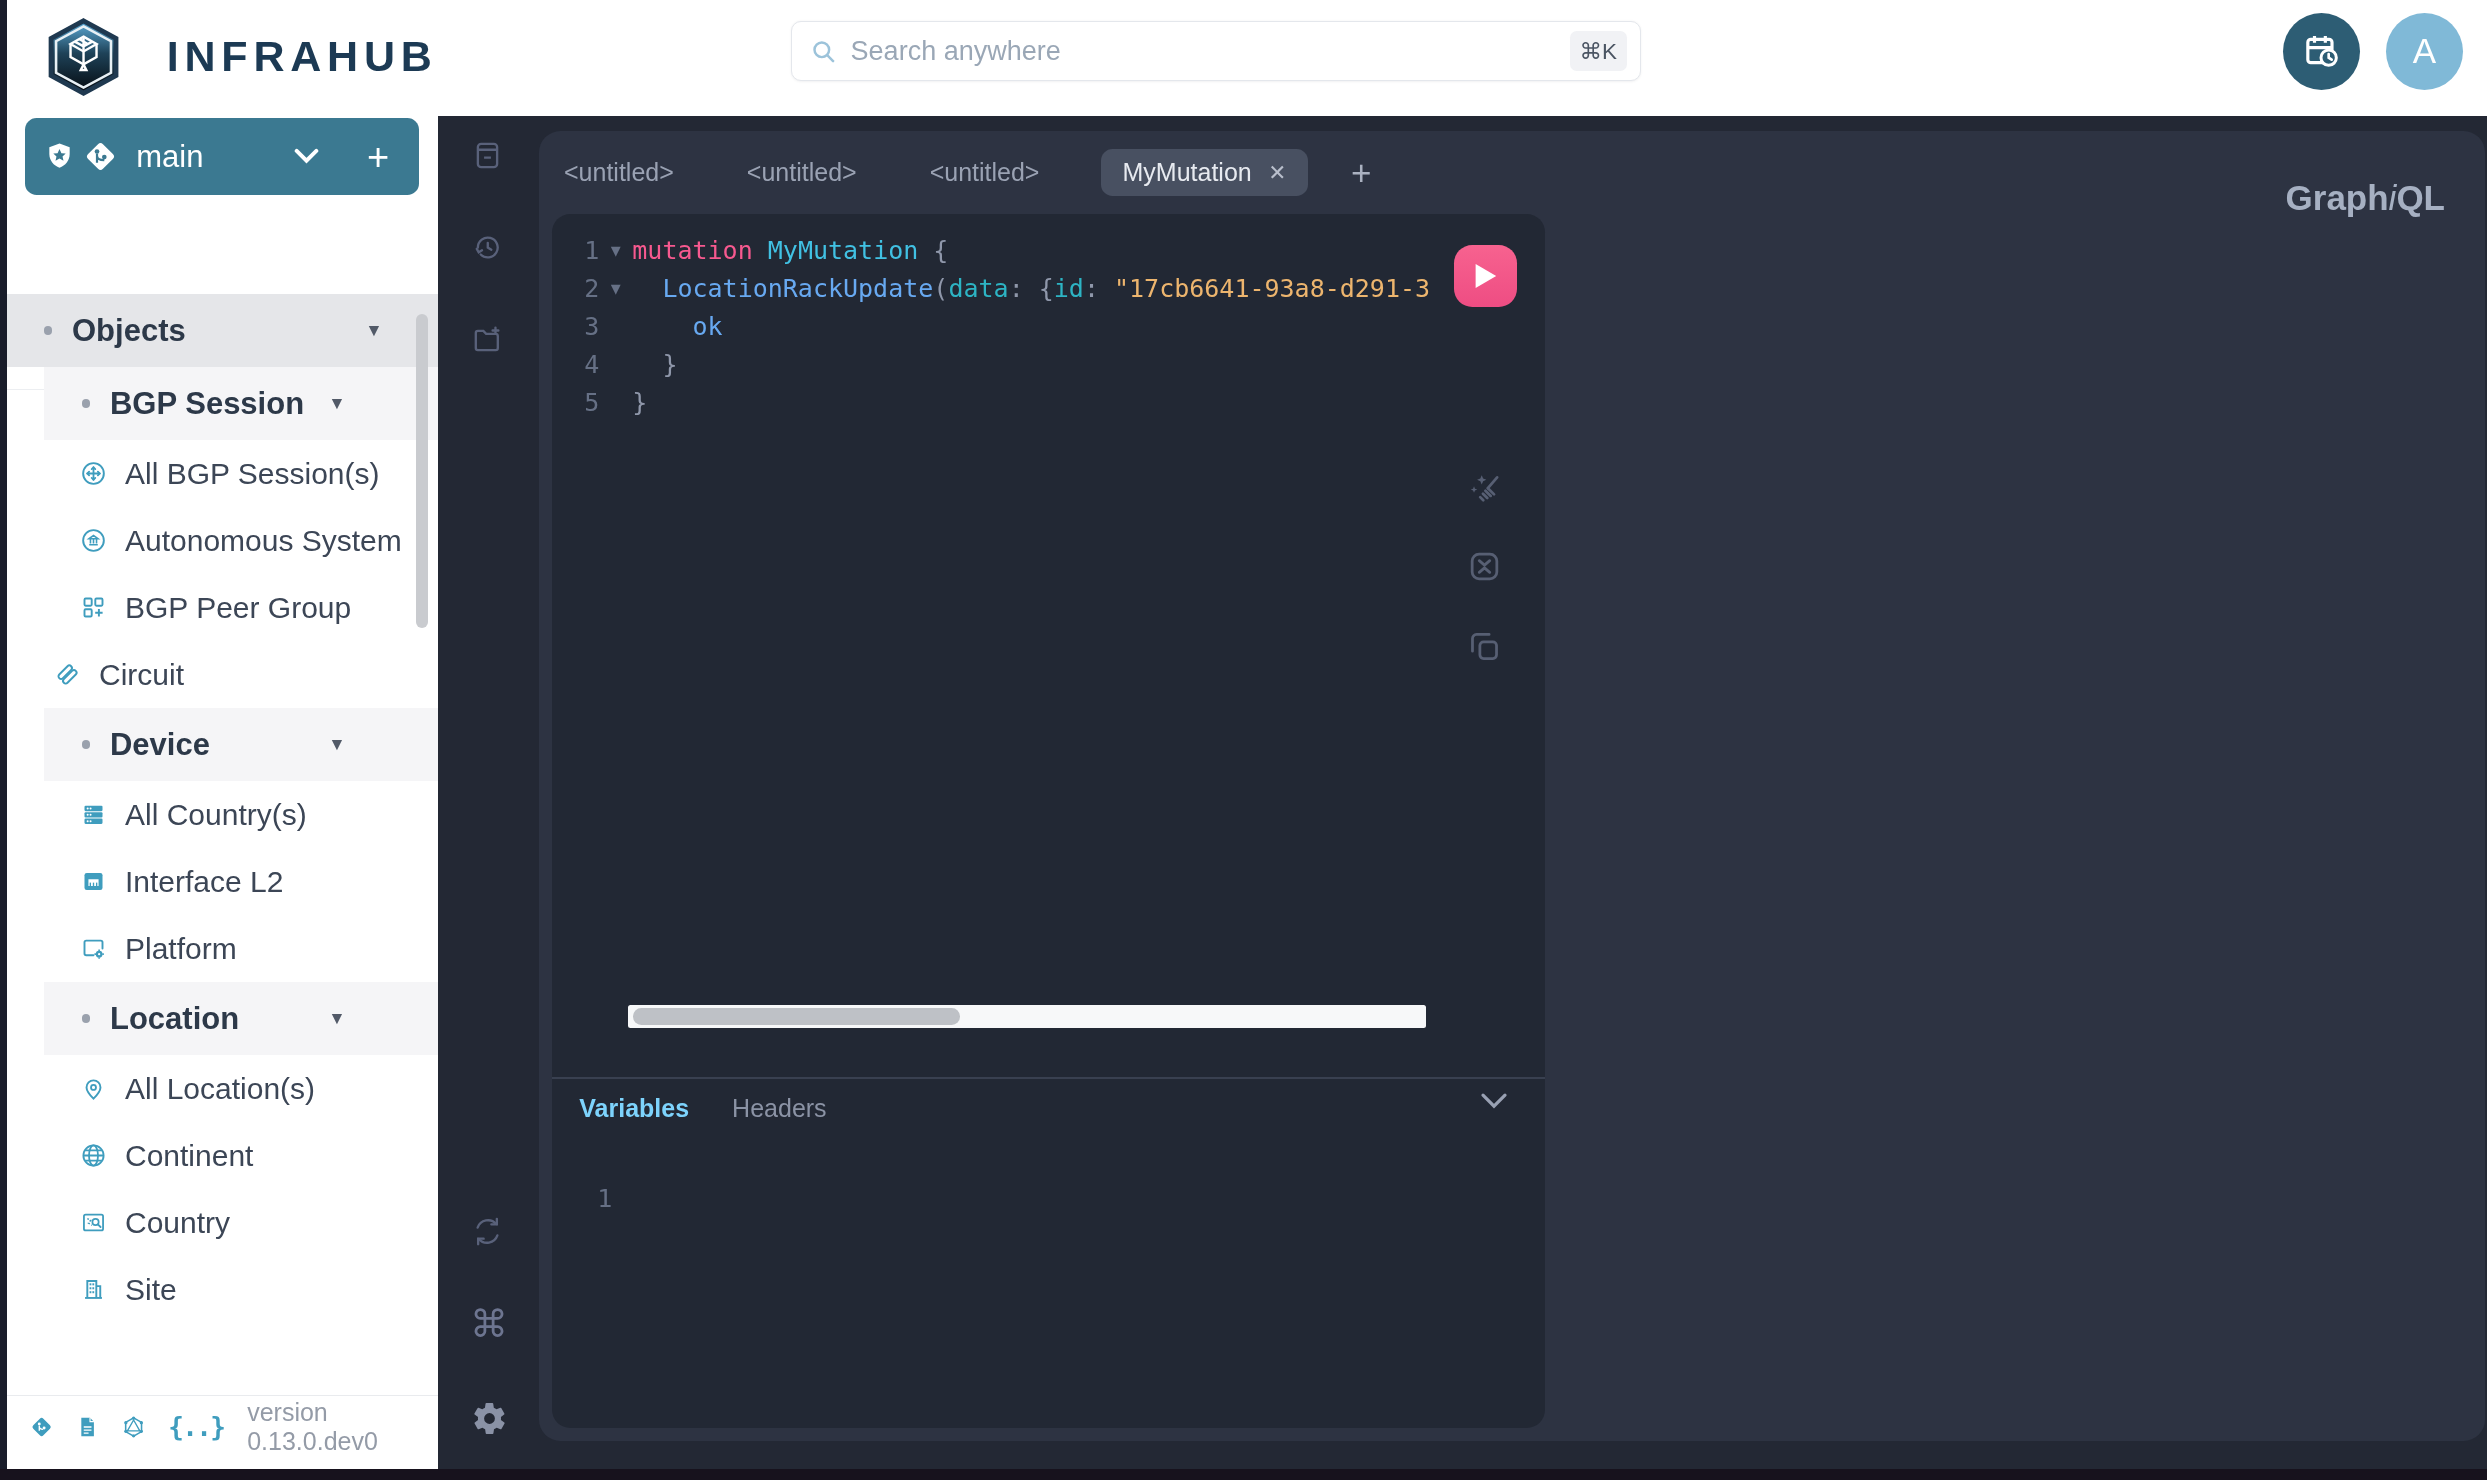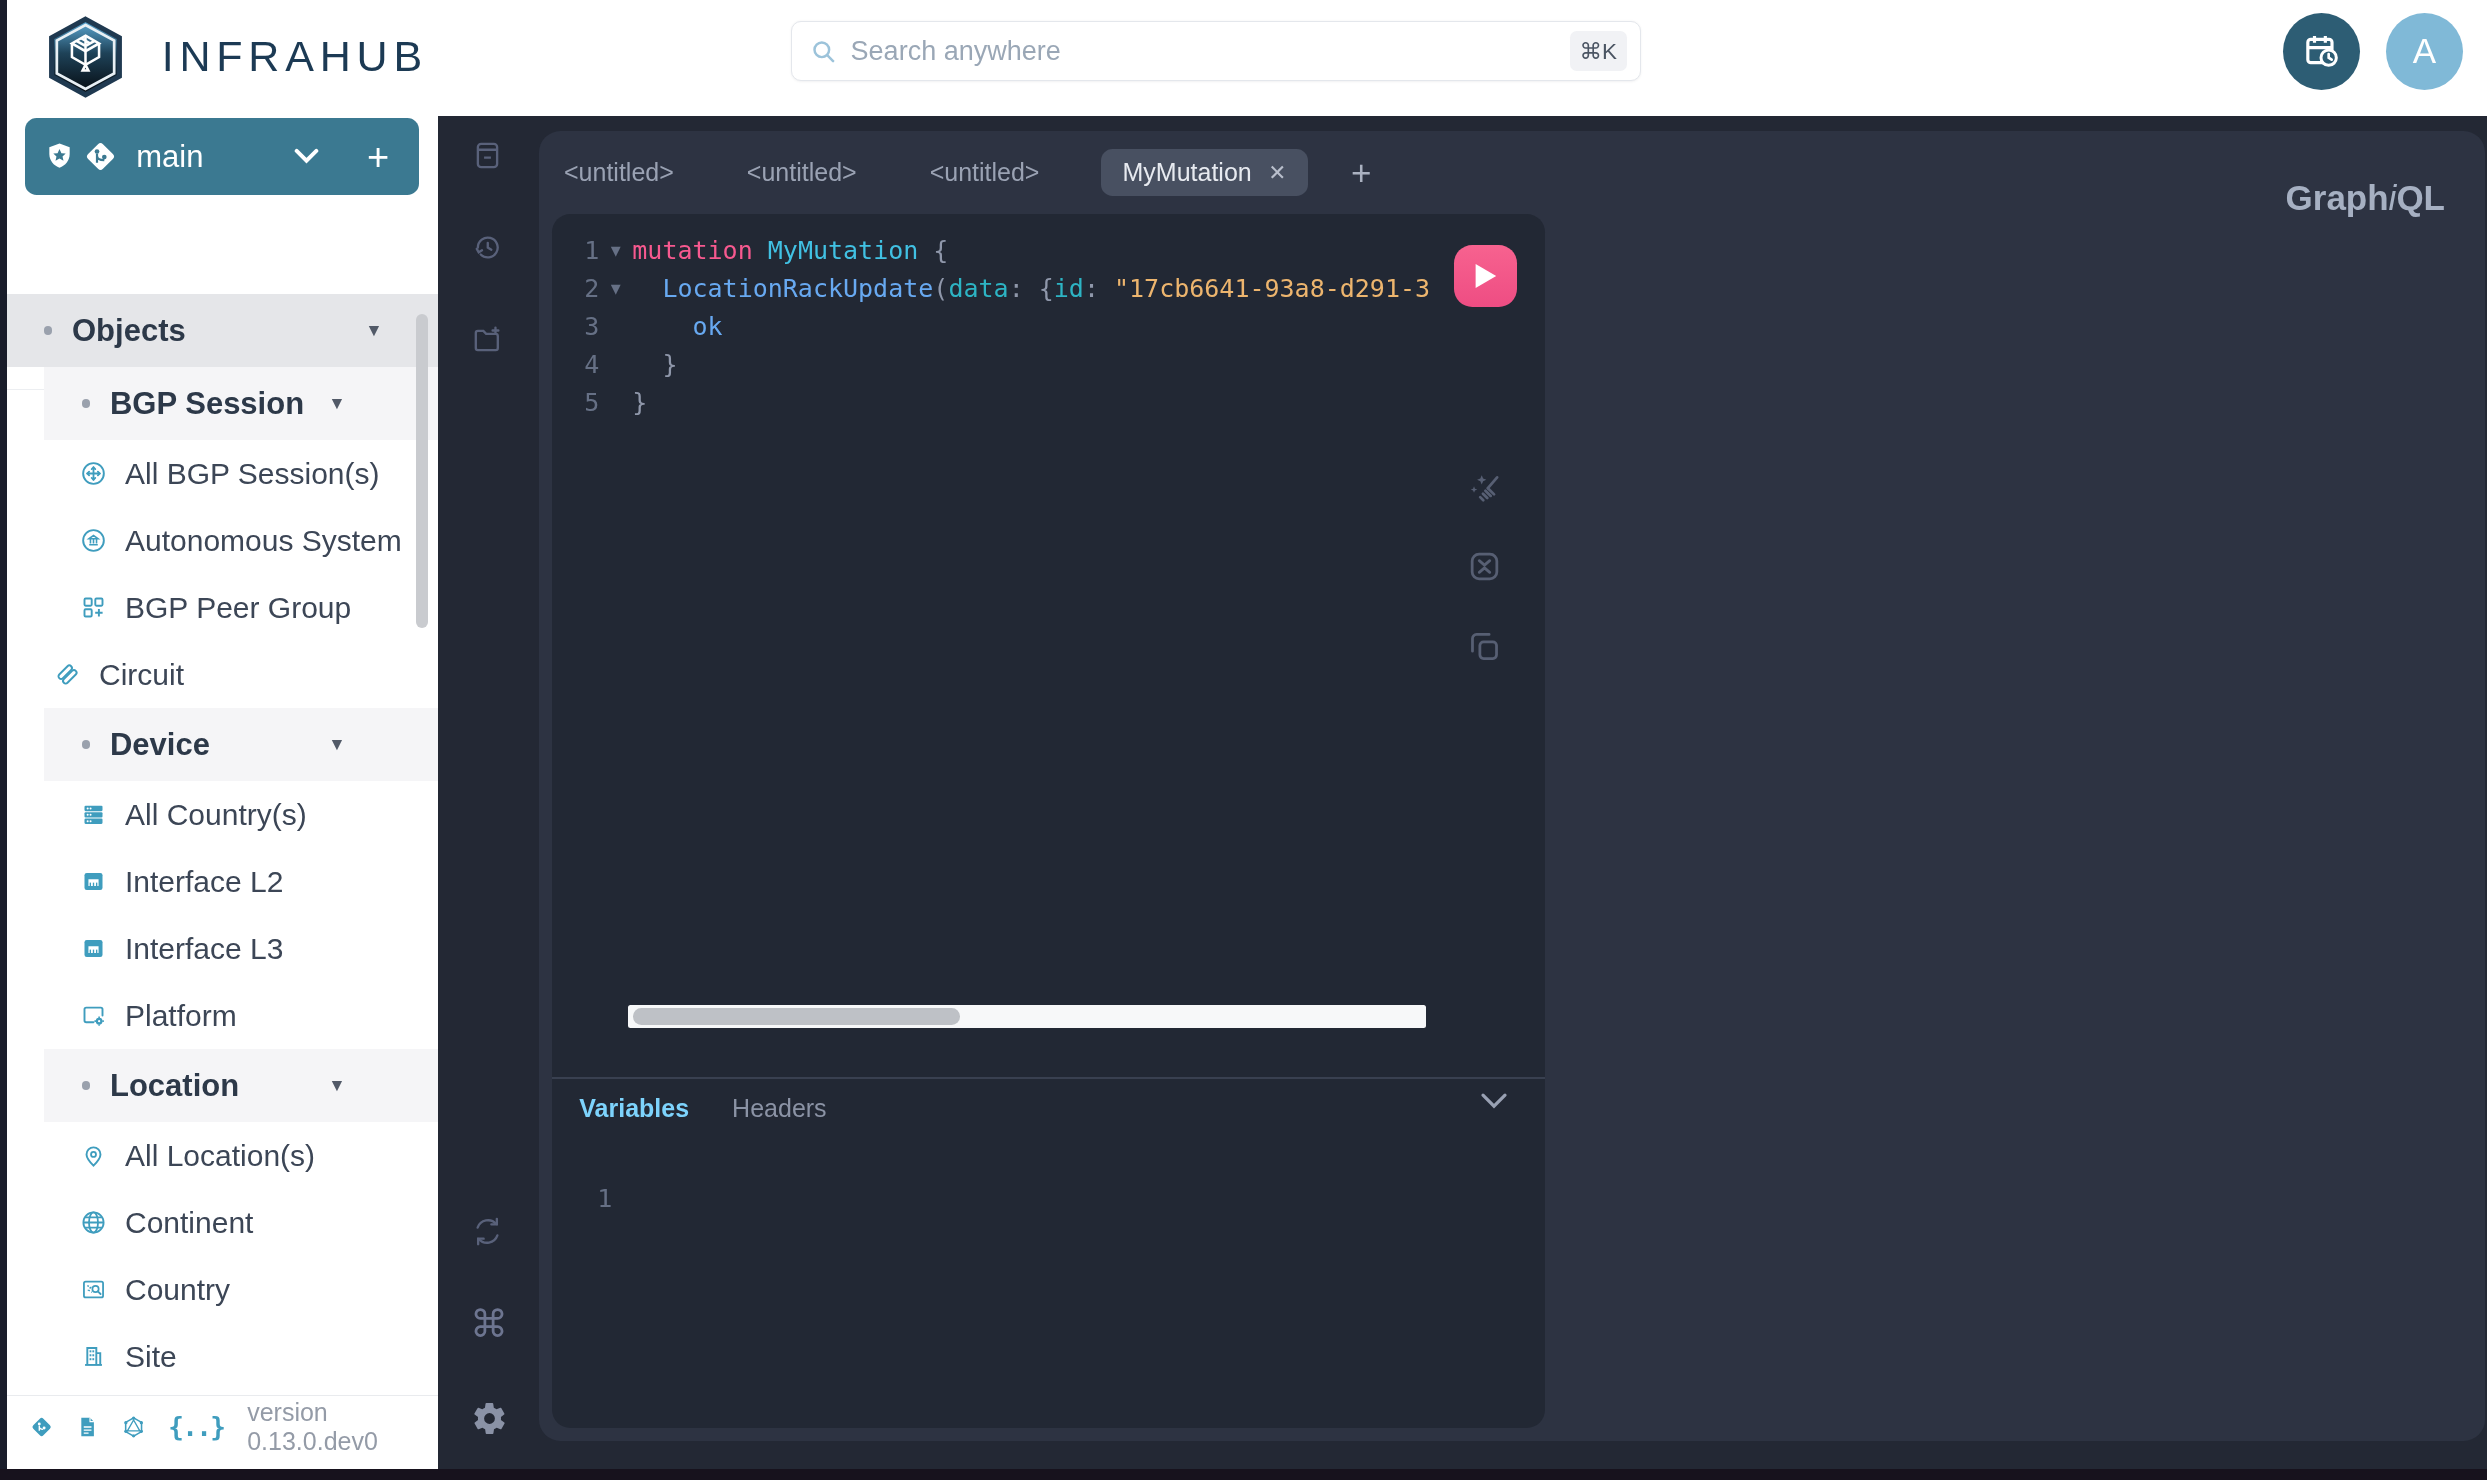--- a/index.html
+++ b/index.html
@@ -7,21 +7,21 @@
     font-family:"Liberation Sans", sans-serif; background:#232834; }
   #app { position:relative; width:2487px; height:1481px; }
 
   
   .edge-strip { position:absolute; left:0; top:0; width:6.7px; height:1481px; background:#191d2a; }
   .bottom-strip { position:absolute; left:0; bottom:0; width:2487px; height:11.6px; background:#17121d; }
 
   
   .sidebar { position:absolute; left:6.7px; top:0; width:431px; height:1469px; background:#ffffff; z-index:5; }
   .logo-row { display:flex; align-items:center; padding:15px 0 0 32px; height:98px; }
-  .logo-text { font-size:43px; font-weight:400; letter-spacing:5.8px; color:#1c3a54; margin-left:30px; }
+  .logo-text { font-size:43px; font-weight:700; letter-spacing:5.8px; color:#1c3a54; margin-left:39px; }
   .branch-btn { position:absolute; left:18.3px; top:118px; width:394px; height:77px; background:#3b7991;
     border-radius:11.6px; display:flex; align-items:center; padding:0 18.3px; cursor:pointer; }
   .branch-label { color:#fff; font-size:31px; font-weight:400; margin-left:18.3px; }
   .branch-chev { margin-left:auto; }
   .branch-plus { color:#fff; font-size:38px; font-weight:300; margin-left:48px; margin-right:11.6px; line-height:1; }
   .menu-search { display:flex; align-items:center; height:70px; margin-top:27px; padding-left:27px;
     border-bottom:1.7px solid #eceef1; }
   .menu-search-ph { color:#9aa4b4; font-size:28px; margin-left:15px; }
   .nav { position:absolute; left:0; top:294px; width:431px; }
   .nav-row { height:67px; display:flex; align-items:center; position:relative; cursor:pointer; }
@@ -242,32 +242,20 @@
           <path d="M7.5 10h9v6h-9z" fill="#ffffff"></path>
           <g fill="#3f9dbe">
               <rect x="8.6" y="13" width="1.2" height="3"></rect>
               <rect x="11.4" y="13" width="1.2" height="3"></rect>
               <rect x="14.2" y="13" width="1.2" height="3"></rect>
             </g>
         </svg>
         <span class="lbl">Interface L2</span>
       </div>
 
-      <div class="nav-row leaf2">
-        <svg class="mi" width="27" height="27" viewBox="0 0 24 24">
-          <rect x="4" y="4.5" width="16" height="15" rx="2" fill="#3f9dbe"></rect>
-          <path d="M7.5 10h9v6h-9z" fill="#ffffff"></path>
-          <g fill="#3f9dbe">
-              <rect x="8.6" y="13" width="1.2" height="3"></rect>
-              <rect x="11.4" y="13" width="1.2" height="3"></rect>
-              <rect x="14.2" y="13" width="1.2" height="3"></rect>
-            </g>
-        </svg>
-        <span class="lbl">Interface L3</span>
-      </div>
 
       <div class="nav-row leaf2">
         <svg class="mi" width="27" height="27" viewBox="0 0 24 24">
           <path d="M20 12V6.5A1.5 1.5 0 0 0 18.5 5h-13A1.5 1.5 0 0 0 4 6.5v10A1.5 1.5 0 0 0 5.5 18H12" stroke="#3f9dbe" stroke-width="1.7" fill="none" stroke-linecap="round"></path>
           <circle cx="17" cy="17" r="3" fill="#3f9dbe"></circle>
           <g stroke="#3f9dbe" stroke-width="1.4">
               <path d="M17 12.8v1.4M17 19.8v1.4M12.8 17h1.4M19.8 17h1.4"></path>
             </g>
           <circle cx="17" cy="17" r="1" fill="#ffffff"></circle>
         </svg>

